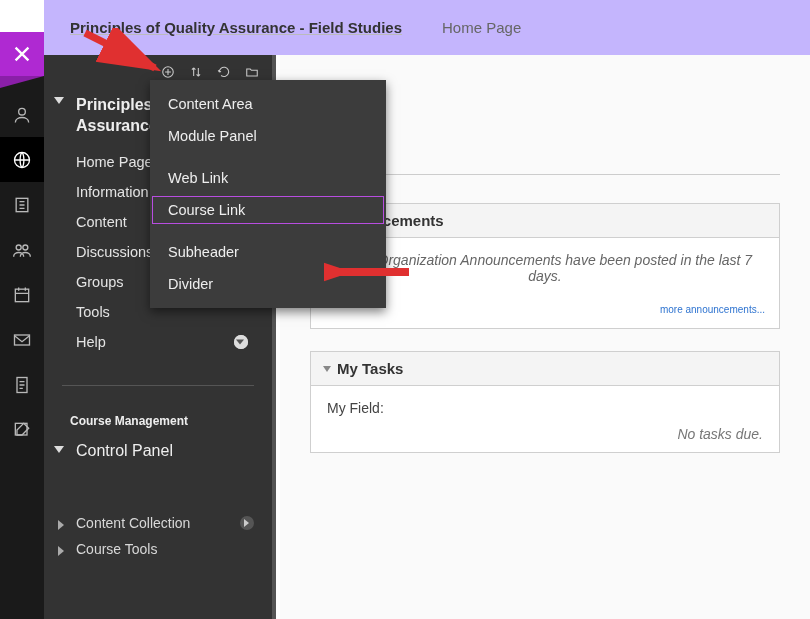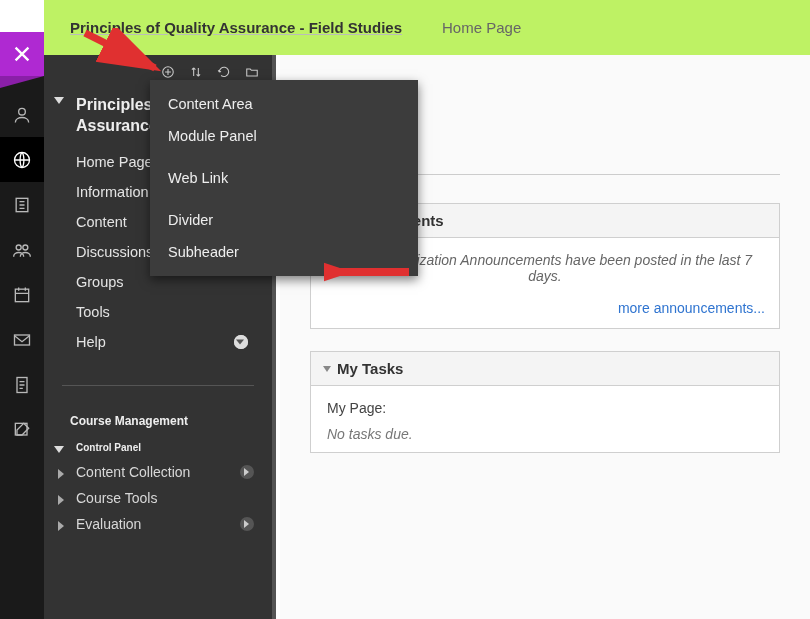--- a/index.html
+++ b/index.html
@@ -45,21 +45,21 @@
   }
   .close-tab svg { width: 22px; height: 22px; stroke: #fff; stroke-width: 2.5; fill: none; }
   
   .topbar {
     position: absolute;
     left: 44px; top: 0; right: 0;
     height: 55px;
     padding-left: 26px;
     display: flex; align-items: center;
     gap: 40px;
-    background: #bef264;
+    background: #c4b5fd;
   }
   .topbar .crumb-course { font-weight: 700; color: #333; font-size: 15px; text-decoration: underline; text-decoration-color: #bbb;}
   .topbar .crumb-page { color: #666; font-size: 15px; }
   
   .sidebar {
     position: absolute;
     left: 44px; top: 55px; width: 232px; height: 564px;
     background: #333;
     color: #eee;
     font-size: 14.5px;
@@ -108,28 +108,28 @@
   .divider-block{
     margin: 24px 18px 12px 18px;
     border-top:1px solid #555;
   }
   .mgmt-heading{
     padding:16px 18px 8px 26px;
     font-weight:700; font-size:12px;
   }
   .cp-heading{
     padding:6px 18px 6px 32px;
-    font-weight:700; font-size:10px;
+    font-weight:400; font-size:16px;
     position:relative;
   }
   .cp-heading .caret{
     position:absolute; left:10px; top:10px;
     width:0;height:0;border-left:5px solid transparent;border-right:5px solid transparent;border-top:7px solid #ddd;
   }
-  .cp-list{ list-style:none;}
+  .cp-list{ list-style:none;margin-top:44px;}
   .cp-list li{
     padding:5px 18px 5px 32px;
     position:relative;
     color:#d8d8d8;
     cursor:pointer;
     font-size:14px;
   }
   .cp-list li .tri{
     position:absolute; left:14px; top:10px;
     width:0;height:0;
@@ -183,26 +183,26 @@
   .panel-head .sm-caret{width:0;height:0;border-left:4px solid transparent;border-right:4px solid transparent;border-top:6px solid #888;}
   .panel-body{
     padding:14px 16px 10px 16px;
     color:#666; font-style:italic; text-align:center;
     font-size:14px;
   }
   .panel-body.left{ text-align:left; font-style:normal; color:#444;}
   .panel-link{
     text-align:right; padding:6px 14px 12px 0;
   }
-  .panel-link a{ color:#2f74d0; text-decoration:none; font-size:14px;}
+  .panel-link a{ color:#2f74d0; text-decoration:none; font-size:10px;}
   
   .dropdown{
     position:absolute;
     left:150px; top:80px;
-    width:268px;
+    width:236px;
     background:#3c3c3c;
     color:#eee;
     z-index:20;
     box-shadow:0 4px 10px rgba(0,0,0,0.5);
     padding:8px 0;
   }
   .dropdown .dd-item{
     padding:8px 18px;
     cursor:pointer;
     font-size:14.5px;
@@ -333,21 +333,20 @@
   </ul>
   <div class="divider-block"></div>
   <div class="mgmt-heading">Course Management</div>
   <div class="cp-heading">
     <span class="caret"></span>
     <span>Control Panel</span>
   </div>
   <ul class="cp-list">
     <li><span class="tri"></span><span>Content Collection</span><span class="go"></span></li>
     <li><span class="tri"></span><span>Course Tools</span></li>
-    <li><span class="tri"></span><span>Evaluation</span><span class="go"></span></li>
   </ul>
 </div>
 
 <div class="main">
   <h1 class="page-title">
     <span>age</span>
     <span class="chev"></span>
   </h1>
   <div class="add-module">e Module</div>
 
@@ -359,35 +358,36 @@
     <div class="panel-body">rse or Organization Announcements have been posted in the last 7 days.</div>
     <div class="panel-link"><a href="#">more announcements...</a></div>
   </div>
 
   <div class="panel">
     <div class="panel-head">
         <span class="sm-caret"></span>
         <span>My Tasks</span>
       </div>
     <div class="panel-body left">
-      <div>My Page:</div>
-      <div style="text-align:left;font-style:italic;color:#777;margin-top:10px">No tasks due.</div>
+      <div>My Field:</div>
+      <div style="text-align:right;font-style:italic;color:#777;margin-top:10px">No tasks due.</div>
     </div>
   </div>
 
 </div>
 
 <div class="dropdown">
   <div class="dd-item">Content Area</div>
   <div class="dd-item">Module Panel</div>
   <div class="dd-sep"></div>
   <div class="dd-item">Web Link</div>
+  <div class="dd-item highlight">Course Link</div>
   <div class="dd-sep"></div>
+  <div class="dd-item">Subheader</div>
   <div class="dd-item">Divider</div>
-  <div class="dd-item">Subheader</div>
 </div>
 
 <svg class="arrow1" width="100" height="60">
   <defs>
       <marker id="ah1" markerWidth="10" markerHeight="10" refX="8" refY="3" orient="auto">
         <path d="M0,0 L0,6 L9,3 z" fill="#e03030"></path>
       </marker>
     </defs>
   <line x1="5" y1="5" x2="75" y2="40" stroke="#e03030" stroke-width="7" marker-end="url(#ah1)"></line>
 </svg>

